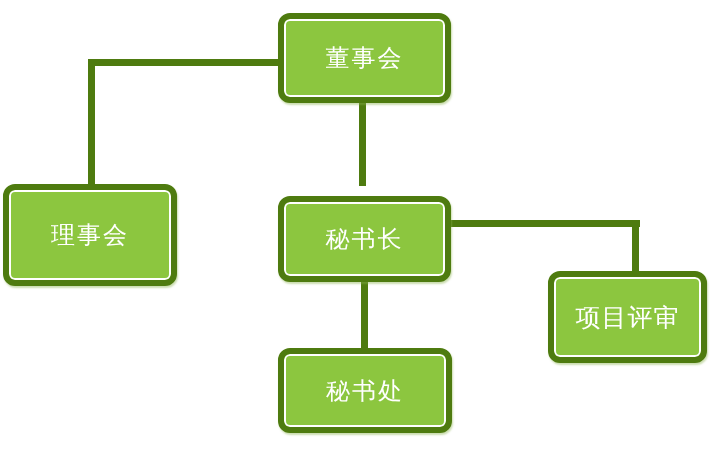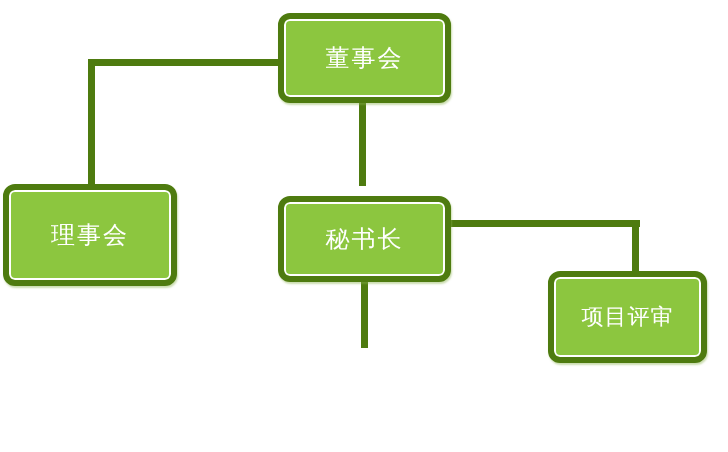--- a/index.html
+++ b/index.html
@@ -29,21 +29,21 @@
   }
   .node-label {
     color: var(--text, #ffffff);
     font-size: 24px;
     line-height: 1.15;
     text-align: center;
     letter-spacing: 2px;
     user-select: none;
   }
   .node-label .line { display: block; }
-  .n-review .node-label { font-size: 22px; letter-spacing: 1px; }
+  .n-review .node-label { font-size: 25px; letter-spacing: 1px; }
 
   
   .n-board       { left: 278px; top: 13px;  width: 173px; height: 90px; }
   .n-council     { left: 3px;   top: 184px; width: 174px; height: 102px; }
   .n-secgen      { left: 278px; top: 186px; width: 173px; height: 86px; margin-top: 10px; }
   .n-review      { left: 548px; top: 271px; width: 159px; height: 92px; }
   .n-secretariat { left: 278px; top: 348px; width: 174px; height: 85px; }
 
   .edge {
     position: absolute;
@@ -83,14 +83,17 @@
   <div class="node n-secgen">
     <span class="node-label">秘书长</span>
   </div>
 
   <div class="node n-review">
     <span class="node-label">
       <span class="line">项目评审</span>
     </span>
   </div>
 
+  <div class="node n-secretariat">
+    <span class="node-label">秘书处</span>
+  </div>
 
 </div>
 
 </body></html>

